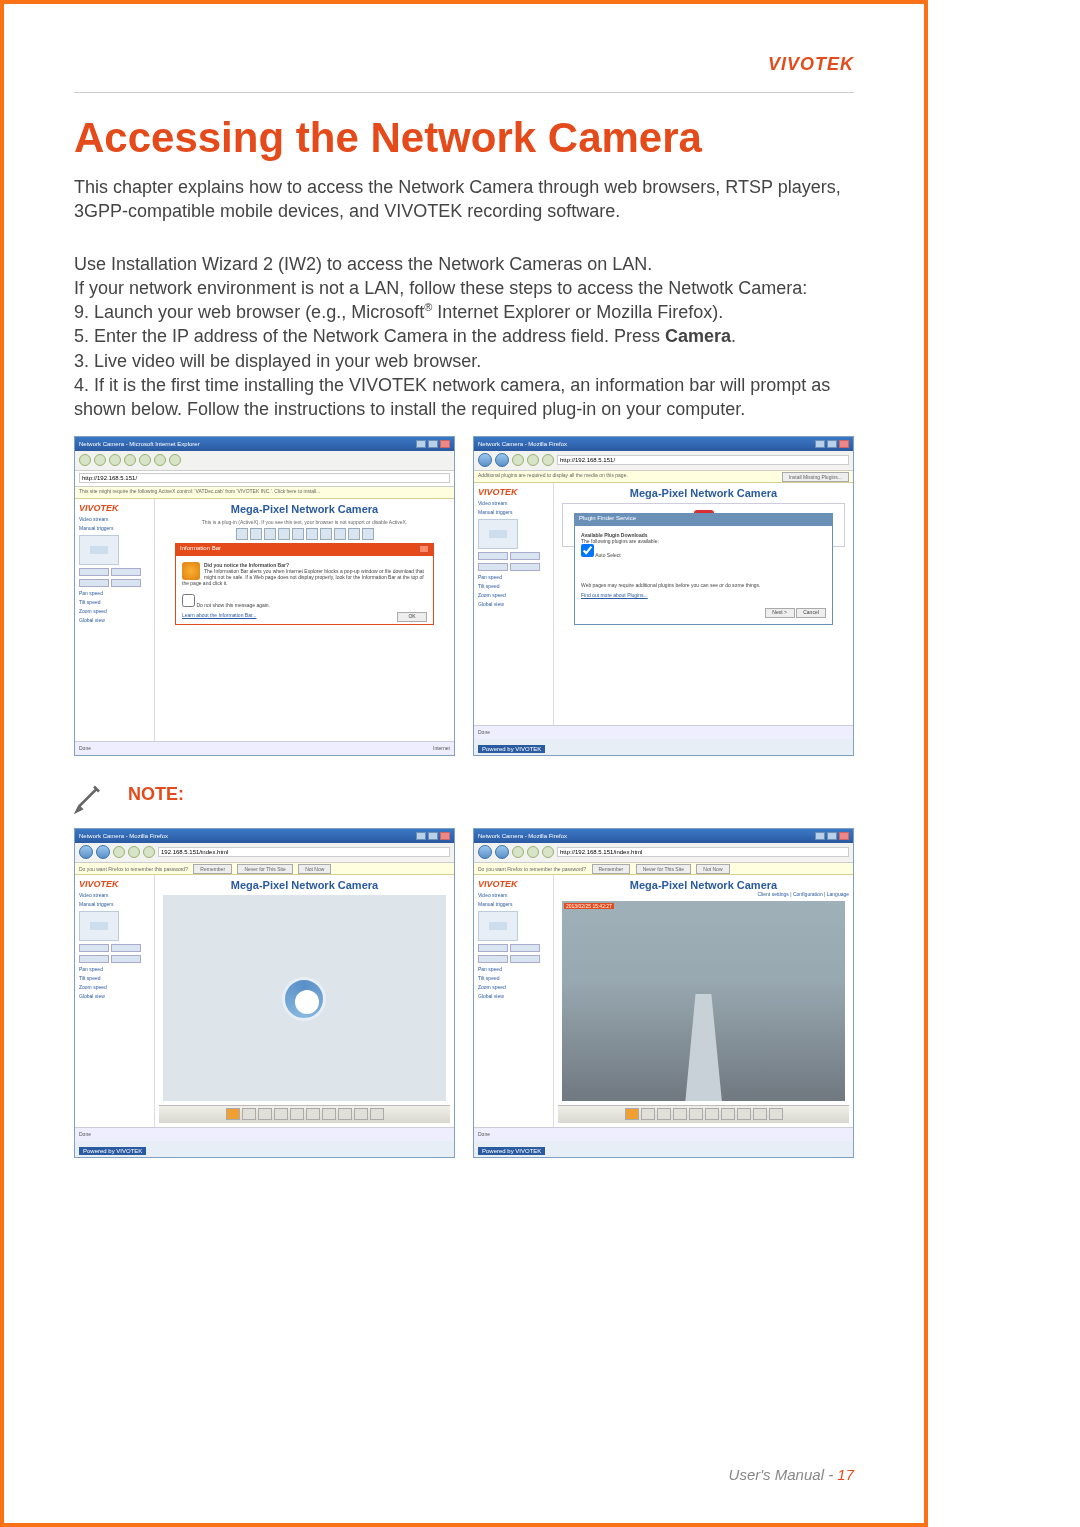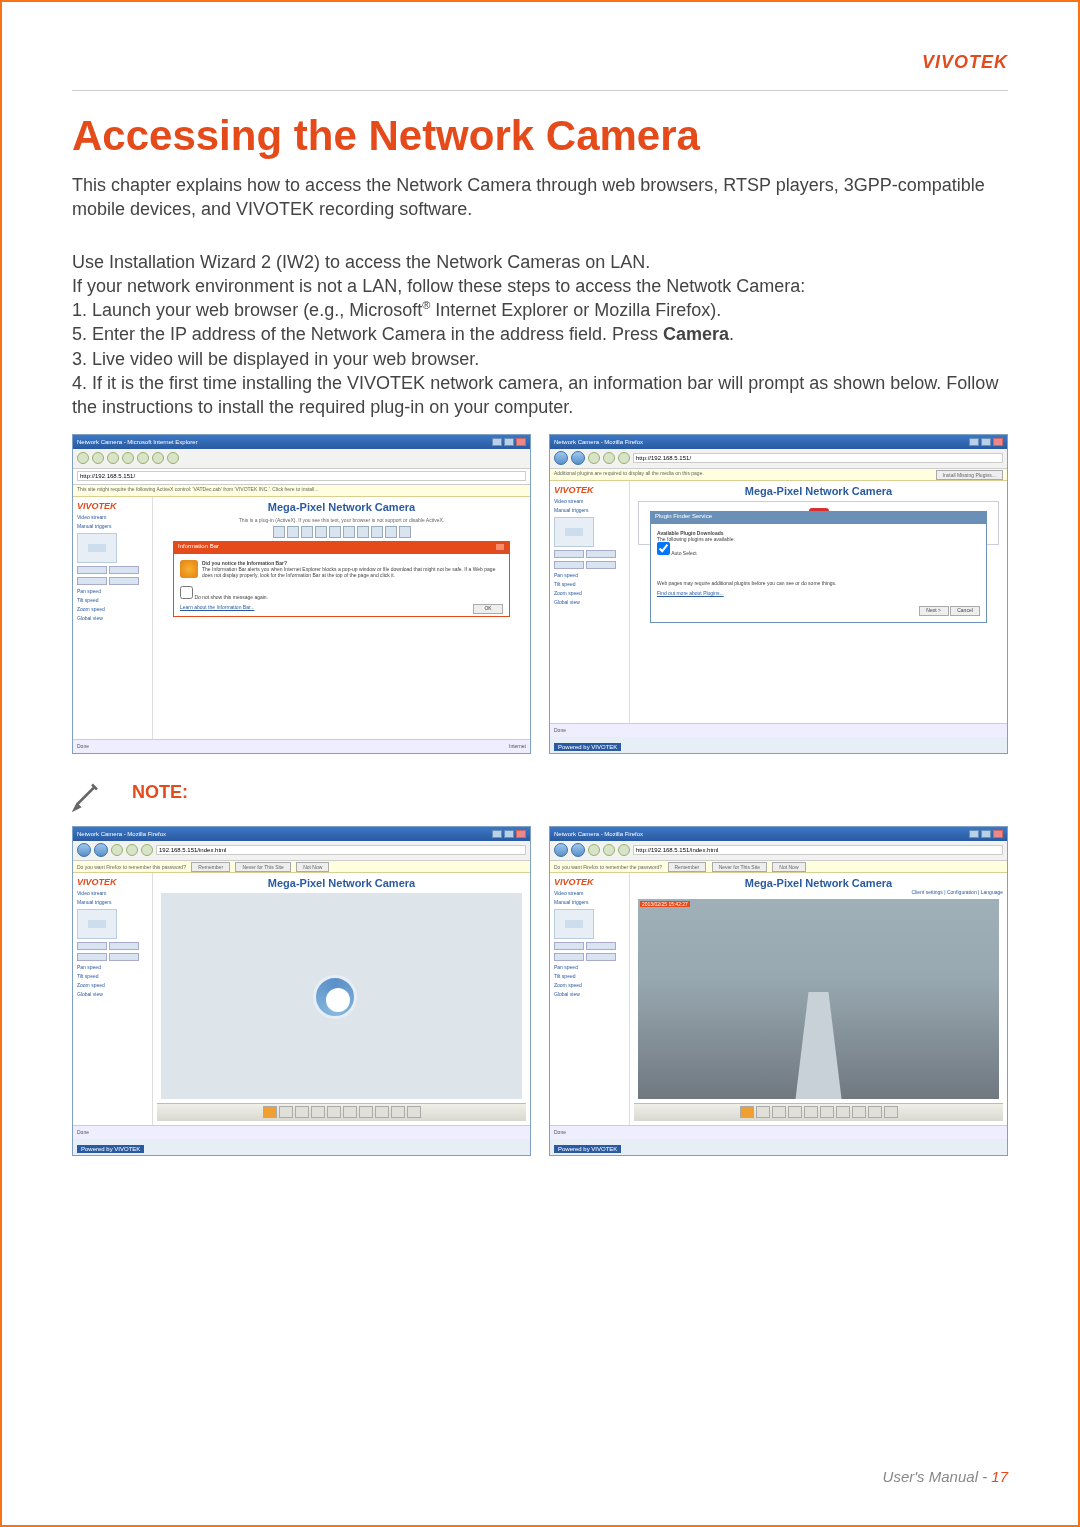--- a/index.html
+++ b/index.html
@@ -4,23 +4,23 @@
 <style>
   * { margin: 0; padding: 0; box-sizing: border-box; }
   body {
     font-family: Arial, Helvetica, sans-serif;
     background: #fff;
     width: 1080px;
     height: 1527px;
     position: relative;
   }
   .page {
-    width: 1080px;
+    width: 928px;
     height: 1527px;
-    border: 2px solid #f97316;
+    border: 4px solid #f97316;
     position: relative;
     background: #fff;
   }
   .header-brand {
     position: absolute;
     top: 50px;
     right: 70px;
     color: #e44a1a;
     font-style: italic;
     font-weight: bold;
@@ -138,21 +138,21 @@
   .ss-road::before { content:""; position:absolute; left:46%; top:30%; width:8%; height:70%; background:#c8d0d8; transform: perspective(100px) rotateX(40deg); }
   .ss-controls { height:18px; background:linear-gradient(#f0f0e8,#d8d8d0); border-top:1px solid #bbb; display:flex; align-items:center; justify-content:center; gap:2px;}
   .ss-controls .c { width:14px; height:12px; background:#e0e0d8; border:1px solid #aaa;}
   .ss-controls .c.orange { background:#f0a030;}
   .ss-qt { position:absolute; top:40%; left:42%; width:44px; height:44px; border-radius:50%; background: conic-gradient(#5a90c8, #88b8e0, #5a90c8); border:3px solid #e8eef5;}
   .ss-qt::after { content:""; position:absolute; top:10px; left:10px; width:24px; height:24px; border-radius:50%; background:#fff;}
 
   .note-block {
     display: flex;
     align-items: flex-start;
-    gap: 30px;
+    gap: 24px;
     margin-top: 20px;
   }
   .note-icon {
     width: 30px;
     height: 30px;
     position: relative;
     flex: none;
   }
   .note-icon svg { width:100%; height:100%; }
   .note-label {
@@ -190,21 +190,21 @@
   <div class="header-brand">VIVOTEK</div>
   <div class="hr-top"></div>
 
   <div class="content">
     <h1 class="h1">Accessing the Network Camera</h1>
     <p class="intro">This chapter explains how to access the Network Camera through web browsers, RTSP players, 3GPP-compatible mobile devices, and VIVOTEK recording software.</p>
 
     <div class="body-text">
       <span>Use Installation Wizard 2 (IW2) to access the Network Cameras on LAN.</span><br>
       <span>If your network environment is not a LAN, follow these steps to access the Netwotk Camera:</span><br>
-      <span>1. Launch your web browser (e.g., Microsoft</span><span class="reg">®</span><span> Internet Explorer or Mozilla Firefox).</span><br>
+      <span>9. Launch your web browser (e.g., Microsoft</span><span class="reg">®</span><span> Internet Explorer or Mozilla Firefox).</span><br>
       <span>5. Enter the IP address of the Network Camera in the address field. Press </span><b>Camera</b><span>.</span><br>
       <span>3. Live video will be displayed in your web browser.</span><br>
       <span>4. If it is the first time installing the VIVOTEK network camera, an information bar will prompt as shown below. Follow the instructions to install the required plug-in on your computer.</span>
     </div>
 
     <div class="screens-row">
 
       <div class="screenshot">
         <div class="ss-titlebar">
           <span class="tt">Network Camera - Microsoft Internet Explorer</span>

